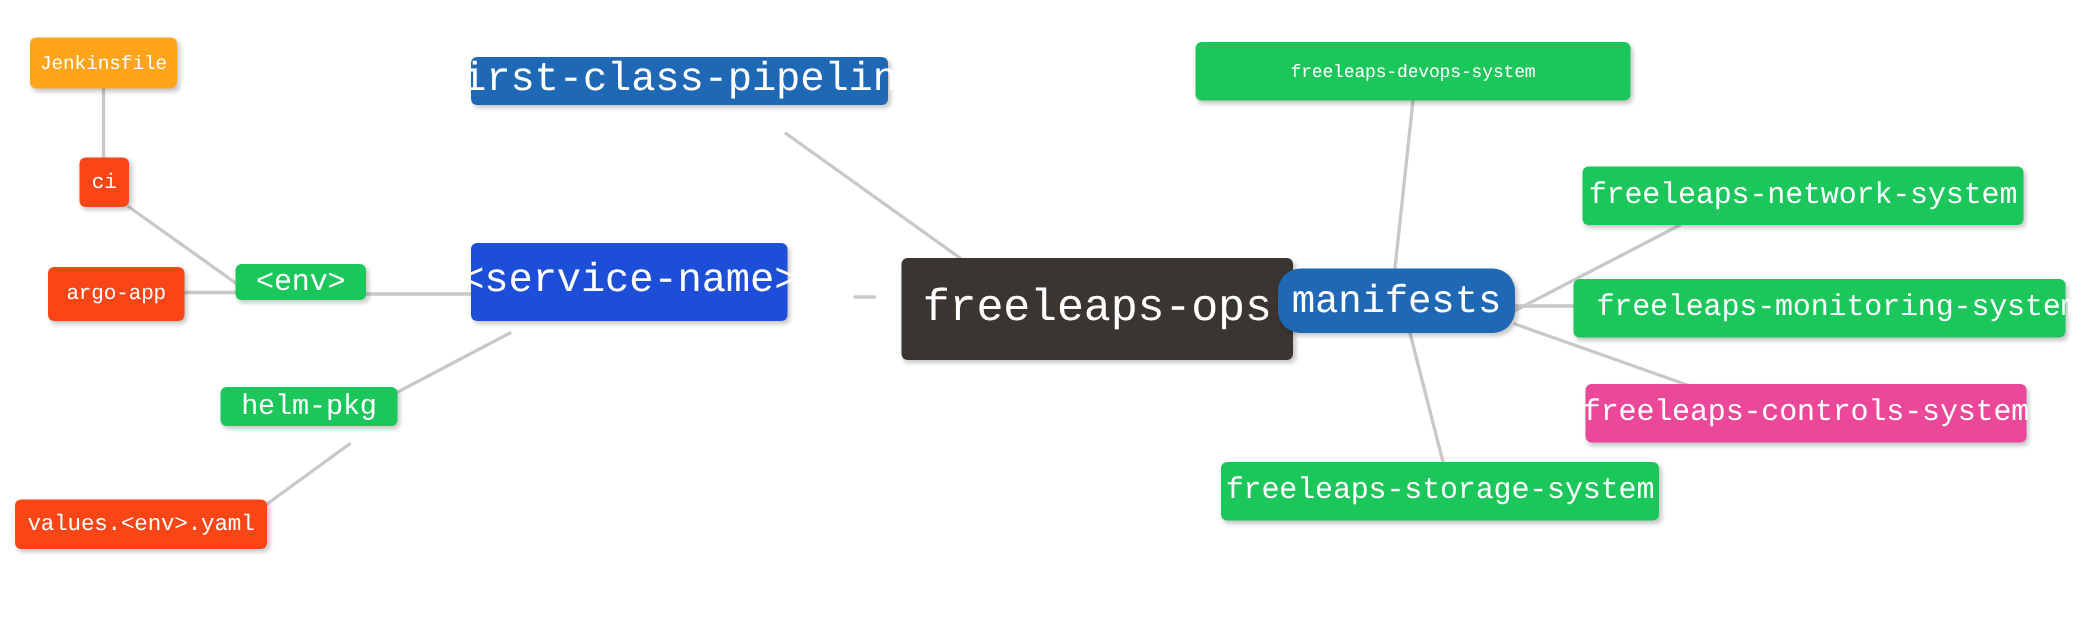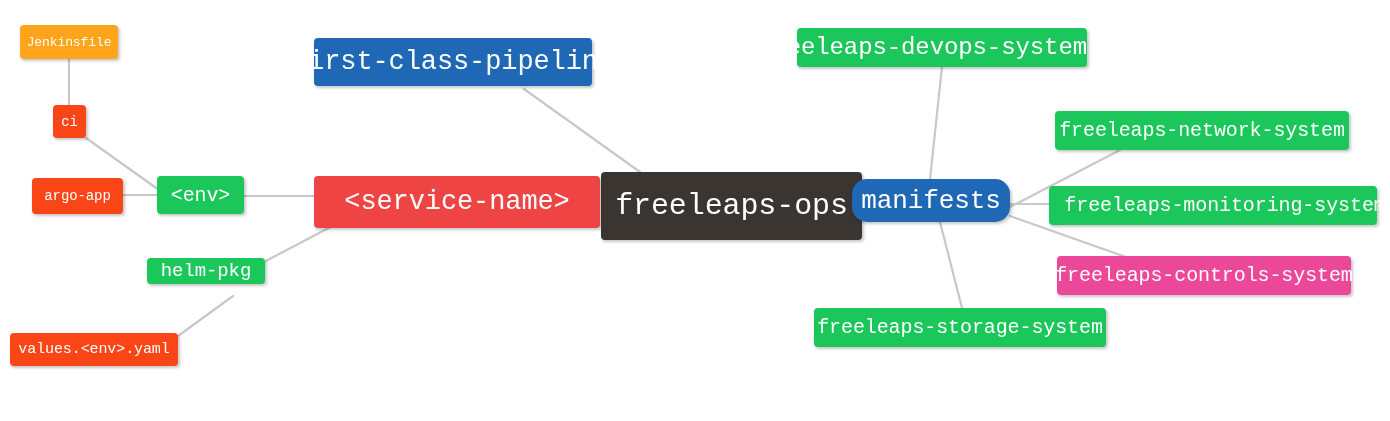--- a/index.html
+++ b/index.html
@@ -73,42 +73,42 @@
   <div id="node-layer">
       <div class="node" style="left: 20px; top: 25px; width: 98px; height: 34px; background: rgb(255, 164, 27); font-size: 13px;">
         <span>Jenkinsfile</span>
       </div>
       <div class="node" style="left: 53px; top: 105px; width: 33px; height: 33px; background: rgb(250, 70, 22); font-size: 14px;">
         <span>ci</span>
       </div>
       <div class="node" style="left: 32px; top: 178px; width: 91px; height: 36px; background: rgb(250, 70, 22); font-size: 14px;">
         <span>argo-app</span>
       </div>
-      <div class="node" style="left: 157px; top: 176px; width: 87px; height: 38px; background: rgb(27, 199, 90); font-size: 20px;">
+      <div class="node" style="left: 157px; top: 176px; width: 87px; height: 24px; background: rgb(27, 199, 90); font-size: 20px;">
         <span>&lt;env&gt;</span>
       </div>
       <div class="node" style="left: 147px; top: 258px; width: 118px; height: 26px; background: rgb(27, 199, 90); font-size: 19px;">
         <span>helm-pkg</span>
       </div>
       <div class="node" style="left: 10px; top: 333px; width: 168px; height: 33px; background: rgb(250, 70, 22); font-size: 15px;">
         <span>values.&lt;env&gt;.yaml</span>
       </div>
-      <div class="node" style="left: 314px; top: 38px; width: 278px; height: 48px; background: rgb(31, 104, 181); font-size: 27px;">
+      <div class="node" style="left: 314px; top: 38px; width: 278px; height: 32px; background: rgb(31, 104, 181); font-size: 27px;">
         <span>first-class-pipeline</span>
       </div>
-      <div class="node" style="left: 314px; top: 176px; width: 286px; height: 52px; background: #ef4444; font-size: 27px;">
+      <div class="node" style="left: 314px; top: 162px; width: 211px; height: 52px; background: #1d4ed8; font-size: 27px;">
         <span>&lt;service-name&gt;</span>
       </div>
       <div class="node root" style="left: 583px; top: 172px; width: 261px; height: 68px; background: rgb(58, 53, 49); font-size: 30px;">
         <span>freeleaps-ops</span>
       </div>
       <div class="node" style="left: 852px; top: 179px; width: 158px; height: 43px; background: rgb(31, 104, 181); font-size: 26px; border-radius: 15px;">
         <span>manifests</span>
       </div>
-      <div class="node" style="left: 797px; top: 28px; width: 290px; height: 39px; background: rgb(27, 199, 90); font-size: 24px; justify-content: flex-end;">
+      <div class="node" style="left: 797px; top: 28px; width: 290px; height: 39px; background: rgb(27, 199, 90); font-size: 12px;">
         <span>freeleaps-devops-system</span>
       </div>
       <div class="node" style="left: 1055px; top: 111px; width: 294px; height: 39px; background: rgb(27, 199, 90); font-size: 20px;">
         <span>freeleaps-network-system</span>
       </div>
       <div class="node" style="left: 1049px; top: 186px; width: 328px; height: 39px; background: rgb(27, 199, 90); font-size: 20px; padding-left: 24px;">
         <span>freeleaps-monitoring-system</span>
       </div>
       <div class="node" style="left: 1057px; top: 256px; width: 294px; height: 39px; background: #ec4899; font-size: 20px;">
         <span>freeleaps-controls-system</span>

